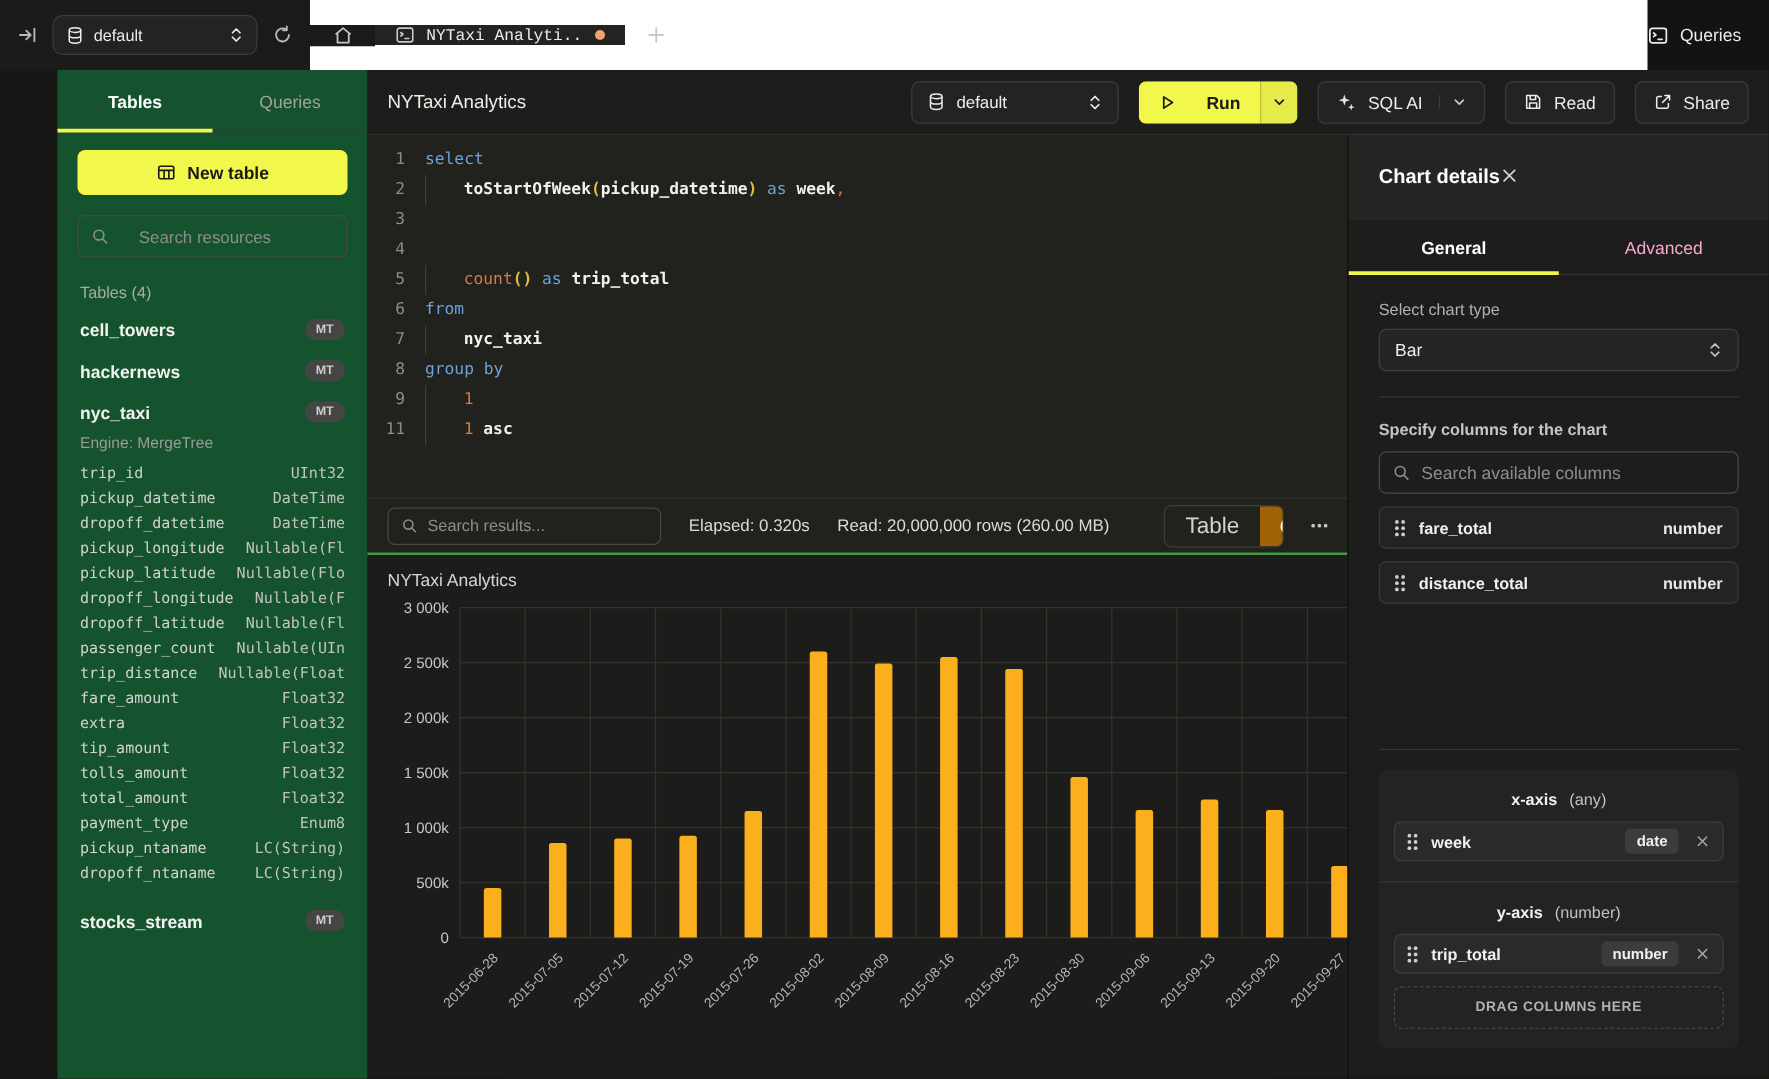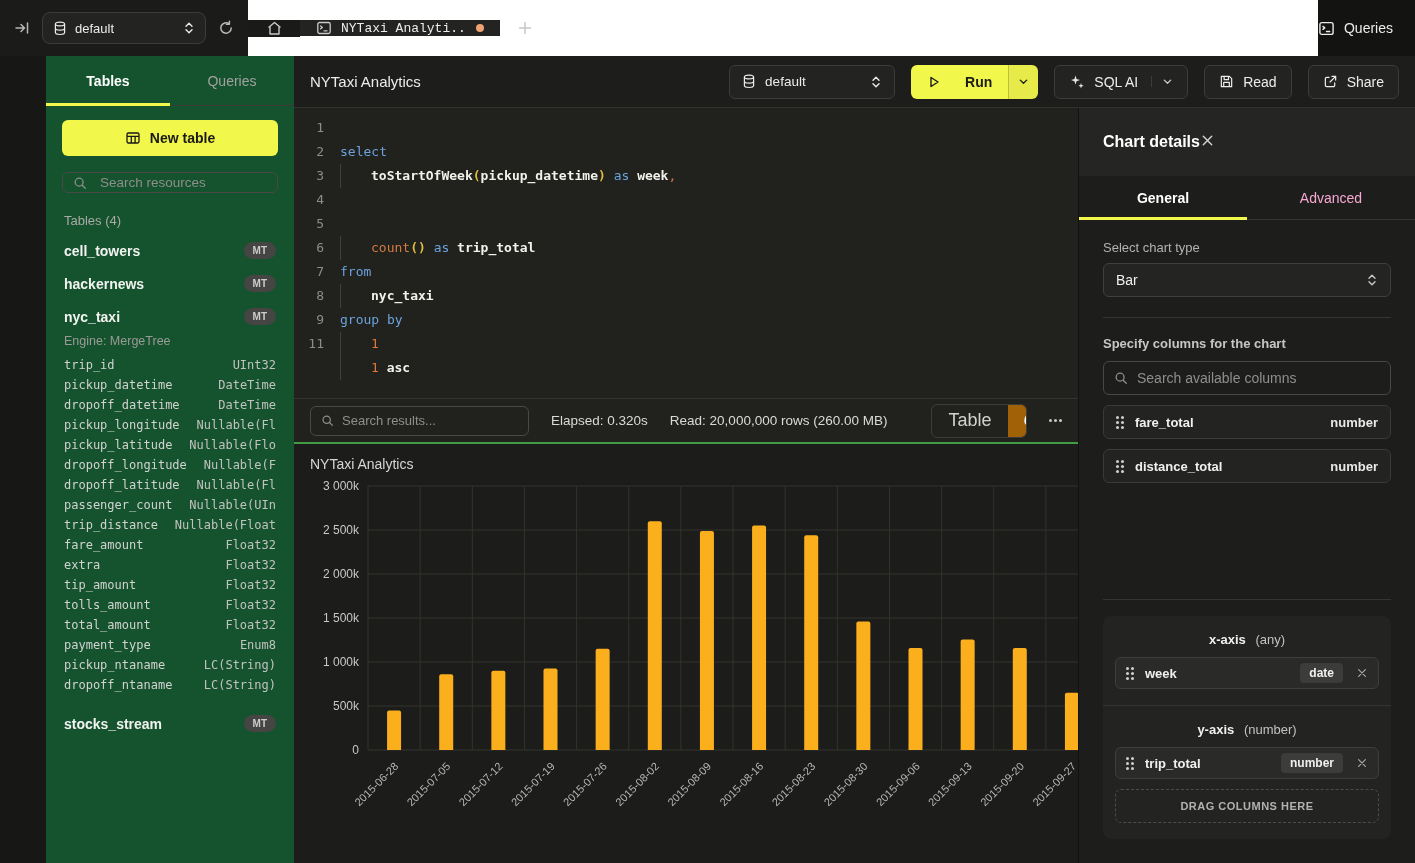--- a/index.html
+++ b/index.html
@@ -31,22 +31,22 @@
   .sidebar { width:248px; background:#14532d; display:flex; flex-direction:column; flex:none;margin-left:46px; }
   .side-tabs { height:50px; display:flex; border-bottom:1px solid #3a3a38; flex:none; }
   .side-tab { flex:1; display:flex; align-items:center; justify-content:center; font-size:14px; color:#a2a2a0;
     background:none; border:none; cursor:pointer; position:relative; }
   .side-tab.active { color:#ffffff; font-weight:700; }
   .side-tab.active::after { content:""; position:absolute; left:0; right:0; bottom:-1px; height:3px; background:#f2f74c; }
   .side-body { flex:1; padding:14px 16px 0; overflow:hidden; }
   .new-table-btn { width:100%; height:36px; background:#f2f74c; border:none; border-radius:6px; color:#191917;
     font-size:14px; font-weight:700; display:flex; align-items:center; justify-content:center; gap:9px; cursor:pointer;
     font-family:"Liberation Sans", sans-serif; }
-  .side-search { margin-top:16px; height:21px; border:1px solid #484846; border-radius:6px; display:flex;
-    align-items:center; gap:13px; padding:0 10px; color:#8e8e8c; }
+  .side-search { margin-top:16px; height:34px; border:1px solid #484846; border-radius:6px; display:flex;
+    align-items:center; gap:24px; padding:0 10px; color:#8e8e8c; }
   .side-search input { flex:1; background:transparent; border:none; outline:none; color:#d8d8d6; font-size:13.5px;
     font-family:"Liberation Sans", sans-serif; }
   .side-search input::placeholder { color:#8e8e8c; }
   .section-label { margin:20px 0 6px 2px; font-size:13px; color:#aaaaa8; }
   .table-row { height:33px; display:flex; align-items:center; justify-content:space-between; cursor:pointer; padding:0 2px; }
   .table-name { font-size:14px; font-weight:700; color:#f2f2f0; }
   .mt-badge { background:#454543; color:#cccccb; font-size:10px; font-weight:700; border-radius:10px; padding:3px 9px; }
   .engine-line { font-size:12.5px; color:#9a9a98; margin:1px 0 7px 2px; }
   .columns-list { margin:0 0 6px; }
   .col-row { height:20px; display:flex; align-items:center; justify-content:space-between;
@@ -75,21 +75,21 @@
   .outline-btn .inner-caret { margin-left:4px; padding-left:10px; border-left:1px solid #3c3c3a; display:flex; align-items:center; color:#c8c8c6; }
 
   .content-row { flex:1; display:flex; min-height:0; }
   .workarea { flex:1; display:flex; flex-direction:column; min-width:0; }
 
   
   .editor { height:290px; background:#21211d; padding:8px 0 0; font-family:"DejaVu Sans Mono", monospace;
     font-size:13px; flex:none; overflow:hidden; }
   .code-line { height:24px; line-height:24px; display:flex; }
   .ln { width:30px; text-align:right; color:#8c8c8a; margin-right:16px; flex:none; user-select:none; }
-  .code { white-space:pre;margin-top:24px; }
+  .code { white-space:pre; }
   .indent-guide { display:inline-block; width:31px; height:24px; border-left:1px solid #3e3e3a; vertical-align:top; }
   .tok-kw { color:#6ba2dc; }
   .tok-fnw { color:#f2f1ea; font-weight:700; }
   .tok-fno { color:#d47a45; }
   .tok-paren { color:#e2bc3f; font-weight:700; }
   .tok-id { color:#f2f1ea; font-weight:700; }
   .tok-num { color:#dd7b35; }
   .tok-op { color:#d47a45; }
   .tok-pl { color:#cccccb; }
 

